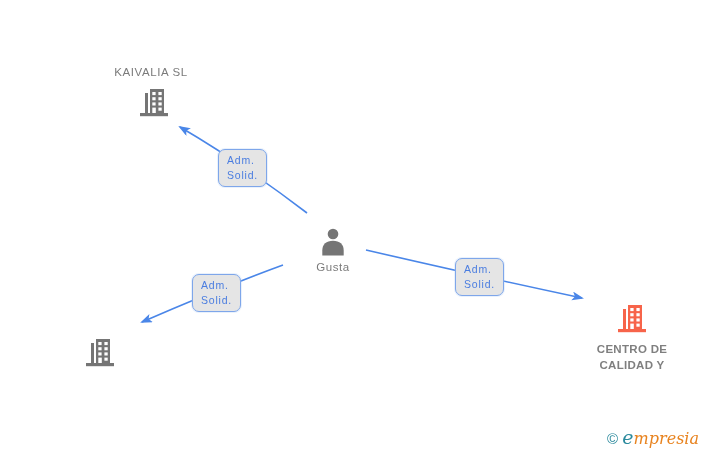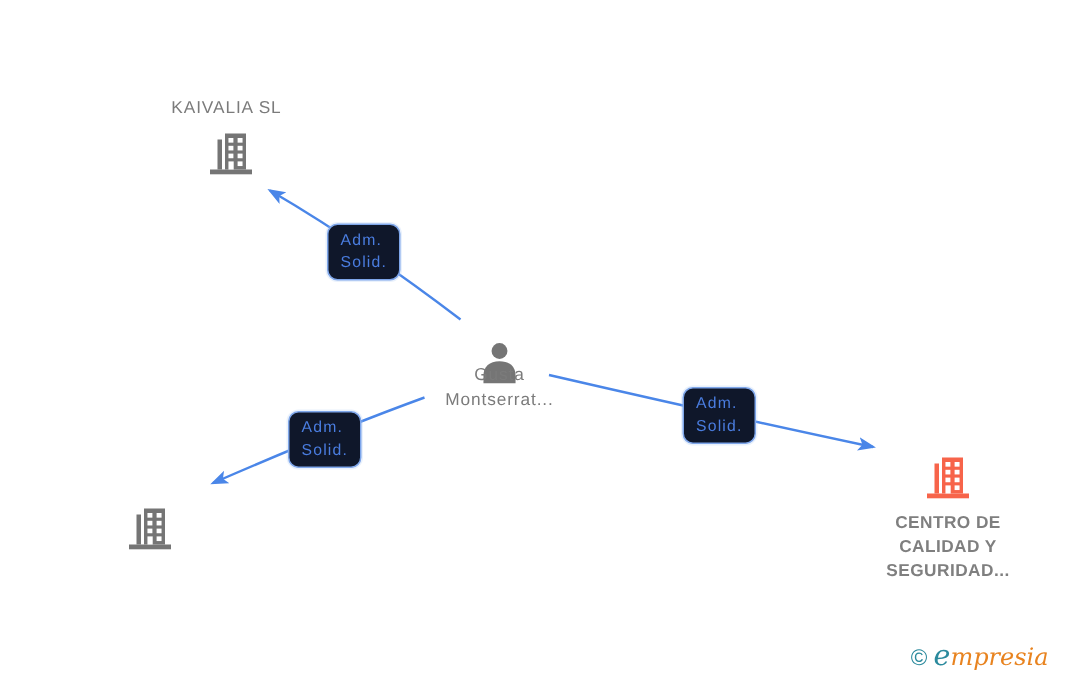--- a/index.html
+++ b/index.html
@@ -27,21 +27,21 @@
   .node{position:absolute;text-align:center;}
   .node-icon{display:block;margin:0 auto;color:var(--node-gray);}
   .node-icon.orange{color:var(--highlight-orange);}
   .node-label{
     position:absolute;width:160px;text-align:center;
     color:var(--label-gray);font-size:11.5px;letter-spacing:0.6px;
     line-height:16px;
   }
   .node-label.bold{font-weight:bold;color:#7f7f7f;letter-spacing:0.3px;}
   .edge-label{
-    position:absolute;background:#0f172a;
+    position:absolute;background:#e5e5e5;
     border:1.5px solid var(--box-border);border-radius:7px;
     color:var(--box-text);font-size:10.5px;letter-spacing:0.8px;
     line-height:15px;padding:3px 8px;text-align:left;
     box-shadow:0 0 0 1px rgba(168,199,245,0.25);
   }
   .watermark{
     position:absolute;right:4px;bottom:2px;
     font-size:15px;white-space:nowrap;
   }
   .watermark .copy{color:var(--logo-teal);font-family:"Liberation Sans",sans-serif;}
@@ -92,23 +92,22 @@
   <div class="node-label" style="left:71px;top:64px;">KAIVALIA SL</div>
 
   <div class="node" style="left:318px;top:227px;width:30px;height:30px;">
     <svg class="node-icon" width="30" height="30" viewBox="0 0 30 30">
       <g fill="currentColor">
         <circle cx="15" cy="7" r="5.3"></circle>
         <path d="M15,13.8 C8.3,13.8 4.3,17.4 4.3,23.4 L4.3,28.5 L25.7,28.5 L25.7,23.4 C25.7,17.4 21.7,13.8 15,13.8 Z"></path>
       </g>
     </svg>
   </div>
-  <div class="node-label" style="left:253px;top:242px;line-height:17px;">
+  <div class="node-label" style="left:253px;top:259px;line-height:17px;">
     <div>Gusta</div>
-    <div>Montserrat...</div>
   </div>
 
   <div class="node" style="left:85px;top:337px;width:30px;height:30px;">
     <svg class="node-icon" width="30" height="30" viewBox="0 0 30 30">
       <g fill="currentColor">
         <rect x="1" y="26" width="28" height="3.2"></rect>
         <rect x="6" y="6" width="3" height="20"></rect>
         <rect x="11" y="2" width="14" height="24"></rect>
       </g>
       <g fill="#ffffff">
@@ -139,21 +138,20 @@
         <rect x="13.3" y="15.4" width="3.3" height="3.1"></rect>
           <rect x="19.4" y="15.4" width="3.3" height="3.1"></rect>
         <rect x="19.4" y="20.6" width="3.3" height="3.1"></rect>
         <rect x="13.3" y="20.6" width="3.5" height="5.4"></rect>
       </g>
     </svg>
   </div>
   <div class="node-label bold" style="left:552px;top:341px;">
     <div>CENTRO DE</div>
     <div>CALIDAD Y</div>
-    <div>SEGURIDAD...</div>
   </div>
 
   <div class="edge-label" style="left:218px;top:149px;">
     <div>Adm.</div>
     <div>Solid.</div>
   </div>
   <div class="edge-label" style="left:192px;top:274px;">
     <div>Adm.</div>
     <div>Solid.</div>
   </div>

